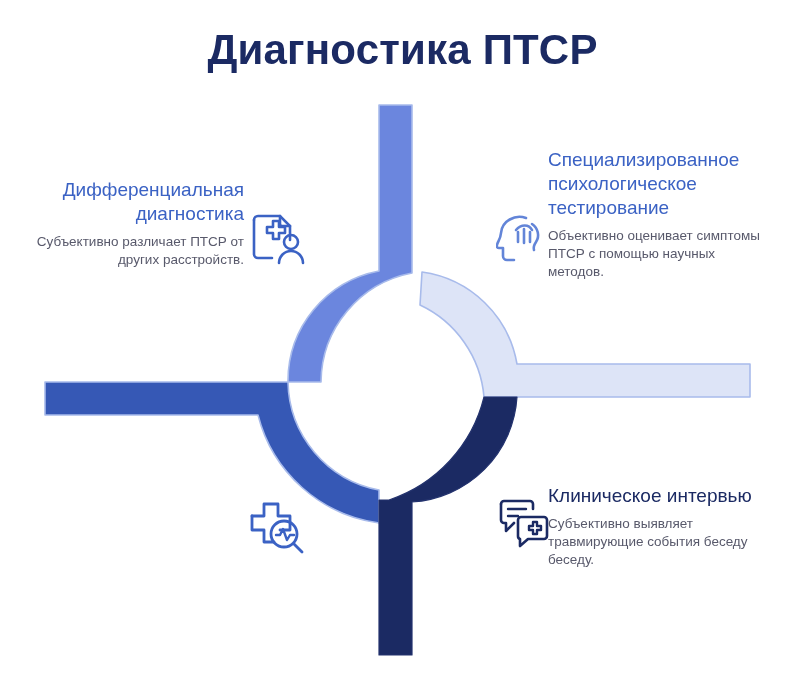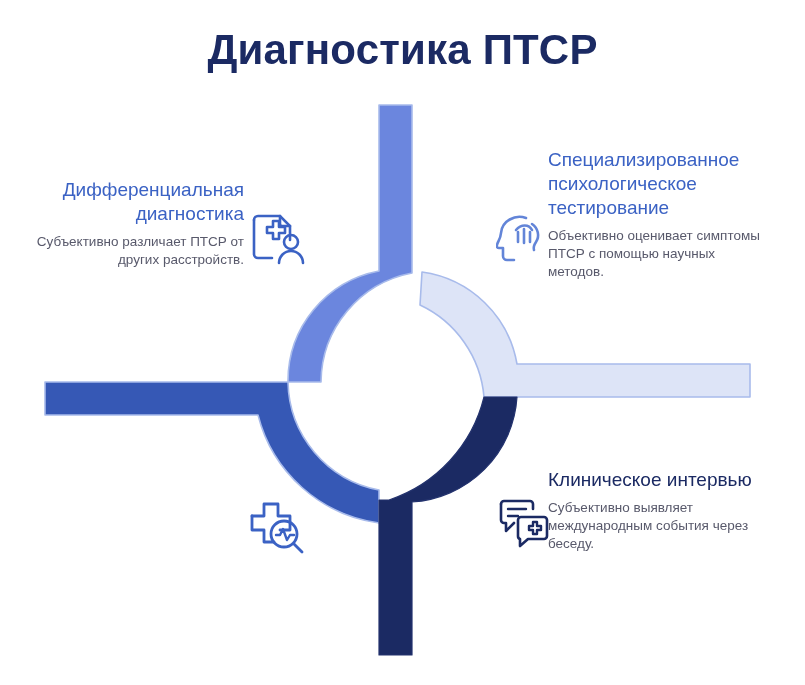--- a/index.html
+++ b/index.html
@@ -43,21 +43,21 @@
     color: #58596b;
     margin-top: 7px;
   }
   .align-right { text-align: right; }
   .align-left  { text-align: left; }
 
   
   #block-differential { top: 178px; left: 18px;  width: 226px; }
   #block-testing      { top: 148px; left: 548px; width: 225px; }
   #block-standards    { top: 438px; left: 56px;  width: 188px; }
-  #block-interview    { top: 468px; left: 548px; width: 230px; }
+  #block-interview    { top: 484px; left: 548px; width: 230px; }
 
   
   .icon { position: absolute; }
   #icon-differential { top: 214px; left: 250px; }
   #icon-testing      { top: 212px; left: 496px; }
   #icon-standards    { top: 500px; left: 250px; }
   #icon-interview    { top: 498px; left: 498px; }
 </style>
 </head>
 <body>
@@ -169,16 +169,16 @@
   </div>
 
   <div class="block align-left" id="block-testing">
     <div class="heading">Специализированное психологическое тестирование</div>
     <div class="body">Объективно оценивает симптомы ПТСР с помощью научных методов.</div>
   </div>
 
 
   <div class="block align-left" id="block-interview">
     <div class="heading navy">Клиническое интервью</div>
-    <div class="body">Субъективно выявляет международным события через беседу.</div>
+    <div class="body">Субъективно выявляет травмирующие события беседу беседу.</div>
   </div>
 
 </div>
 
 </body></html>

